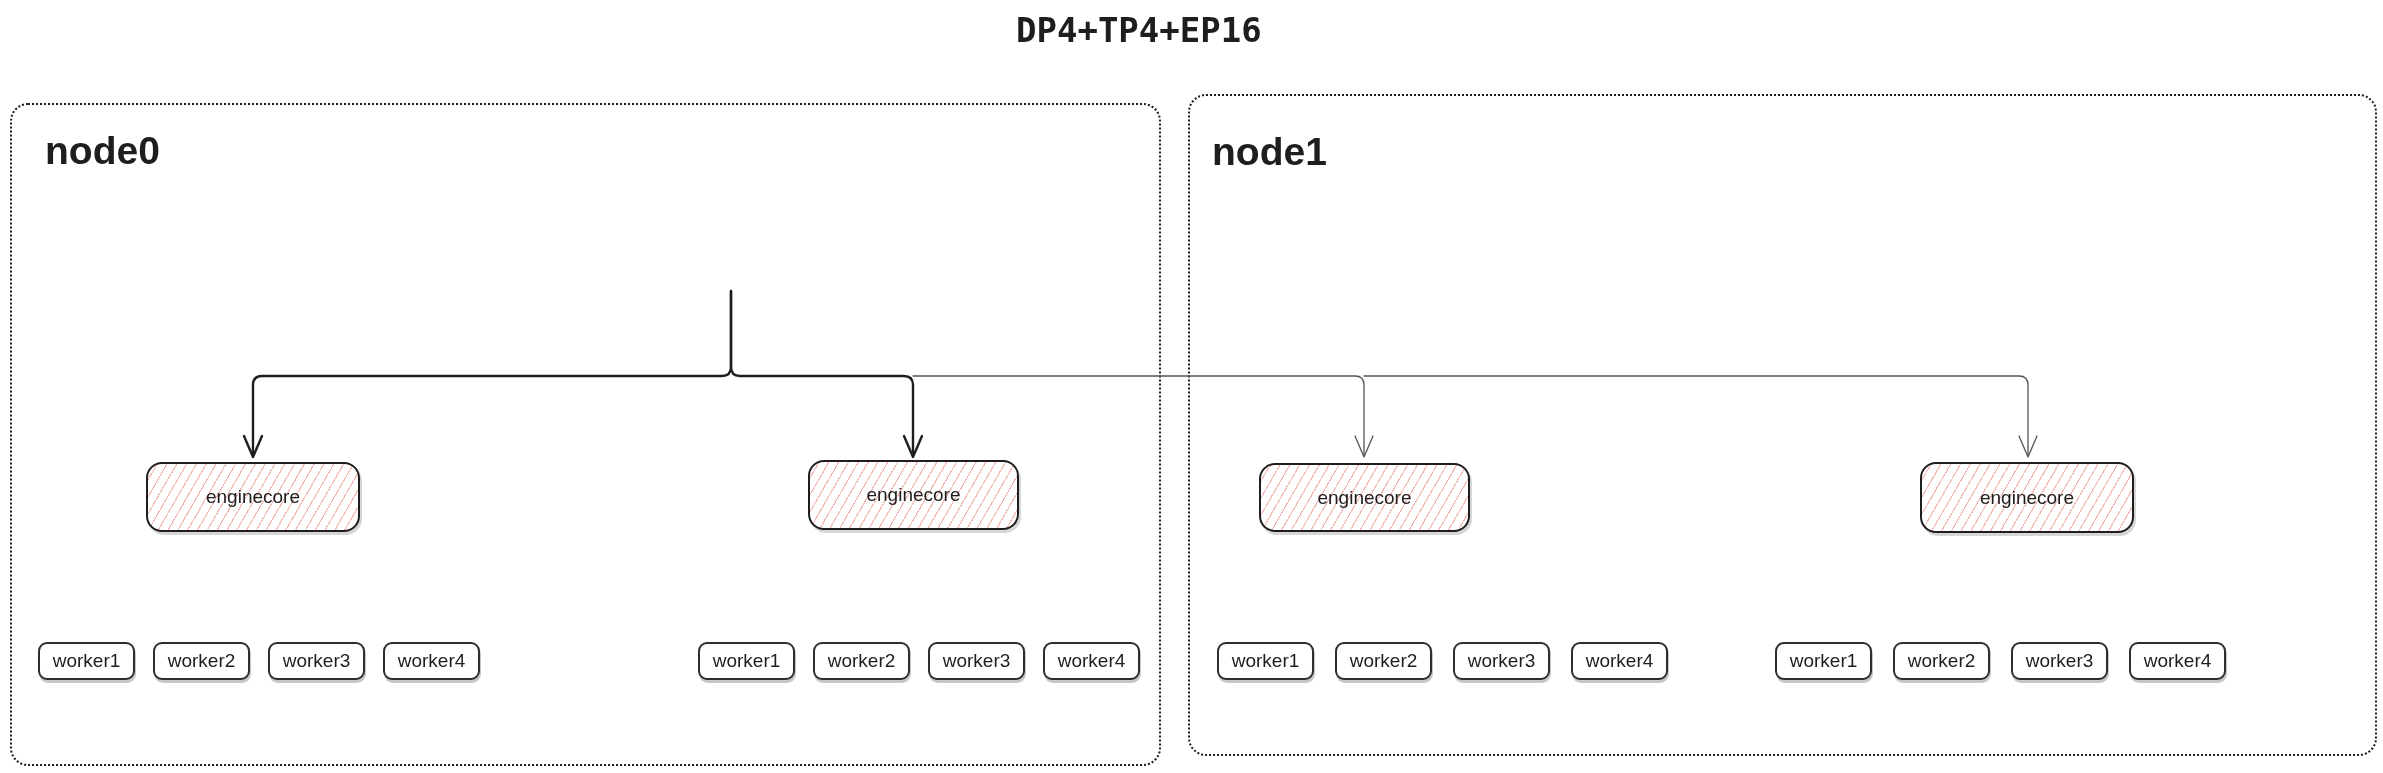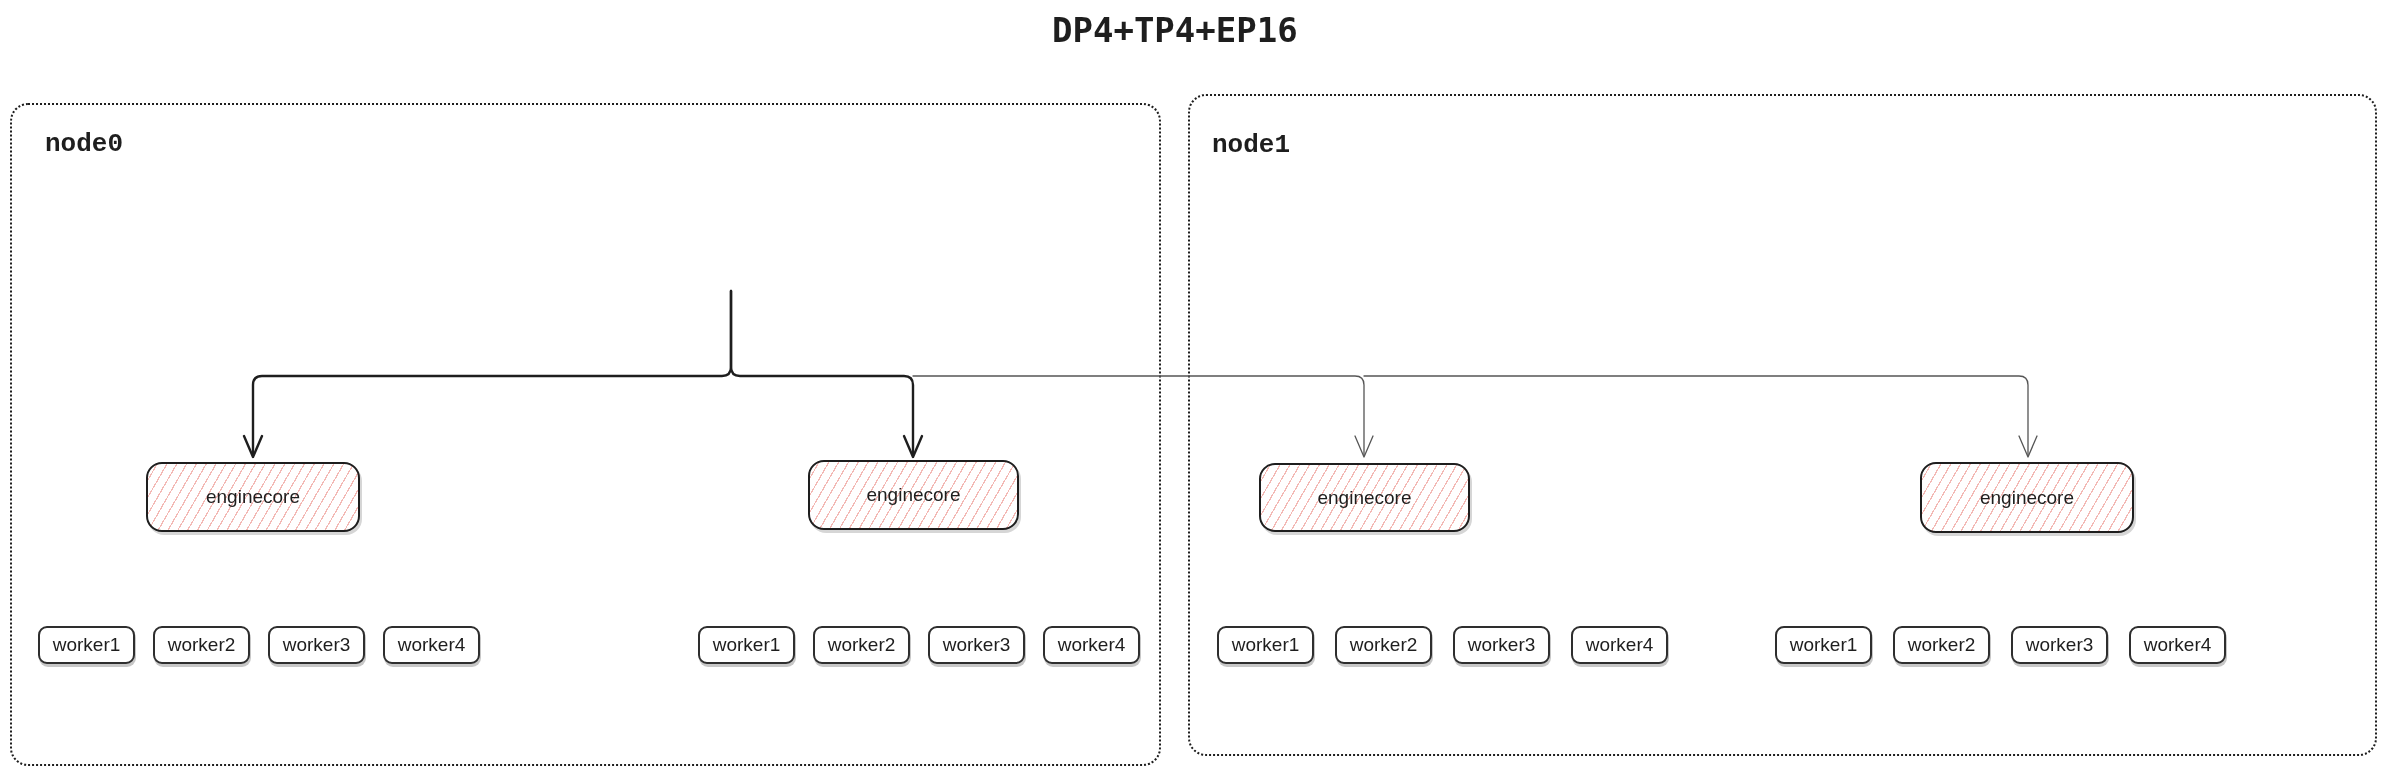--- a/index.html
+++ b/index.html
@@ -10,34 +10,33 @@
     font-family:"Liberation Sans", sans-serif;
     color:var(--ink,#1e1e1e);
     overflow:hidden;
   }
   .title{
     position:absolute;left:1016px;top:10px;
     font-family:"DejaVu Sans Mono", monospace;
     font-size:34px;font-weight:bold;letter-spacing:0;
     color:var(--ink,#1e1e1e);
     white-space:nowrap;
-    margin-left:36px;
   }
   .node-box{
     position:absolute;
     border:2.5px dotted var(--ink,#1e1e1e);
     border-radius:18px;
     background:transparent;
   }
   .node-box.n0{left:10px;top:103px;width:1147px;height:659px;}
   .node-box.n1{left:1188px;top:94px;width:1185px;height:658px;}
   .node-label{
     position:absolute;
-    font-family:Liberation Mono, monospace;
-    font-size:26px;font-weight:bold;
+    font-family:Liberation Sans, sans-serif;
+    font-size:39px;font-weight:bold;
     color:var(--ink,#1e1e1e);
     white-space:nowrap;
   }
   .n0 .node-label{left:33px;top:24px;}
   .n1 .node-label{left:22px;top:34px;}
 
   .shape{
     position:absolute;
     box-sizing:border-box;
     border:2px solid var(--ink,#1e1e1e);
@@ -54,21 +53,21 @@
       var(--green_hatch,#96dc9e) 7.3px, var(--green_hatch,#96dc9e) 8.5px);}
   .ec{background-image:repeating-linear-gradient(120deg,
       transparent 0, transparent 7.3px,
       var(--red_hatch,#f3b9b5) 7.3px, var(--red_hatch,#f3b9b5) 8.5px);}
   .ec1{left:146px;top:462px;width:214px;height:70px;}
   .ec2{left:808px;top:460px;width:211px;height:70px;}
   .ec3{left:1259px;top:463px;width:211px;height:69px;}
   .ec4{left:1920px;top:462px;width:214px;height:71px;}
 
   .worker-row{
-    position:absolute;top:626px;
+    position:absolute;top:642px;
     display:flex;gap:18px;
   }
   .worker-row.g1{left:38px;}
   .worker-row.g2{left:698px;}
   .worker-row.g3{left:1217px;gap:21px;}
   .worker-row.g4{left:1775px;gap:21px;}
   .worker{
     box-sizing:border-box;
     width:97px;height:38px;
     border:2px solid #2e2e2e;border-radius:9px;

